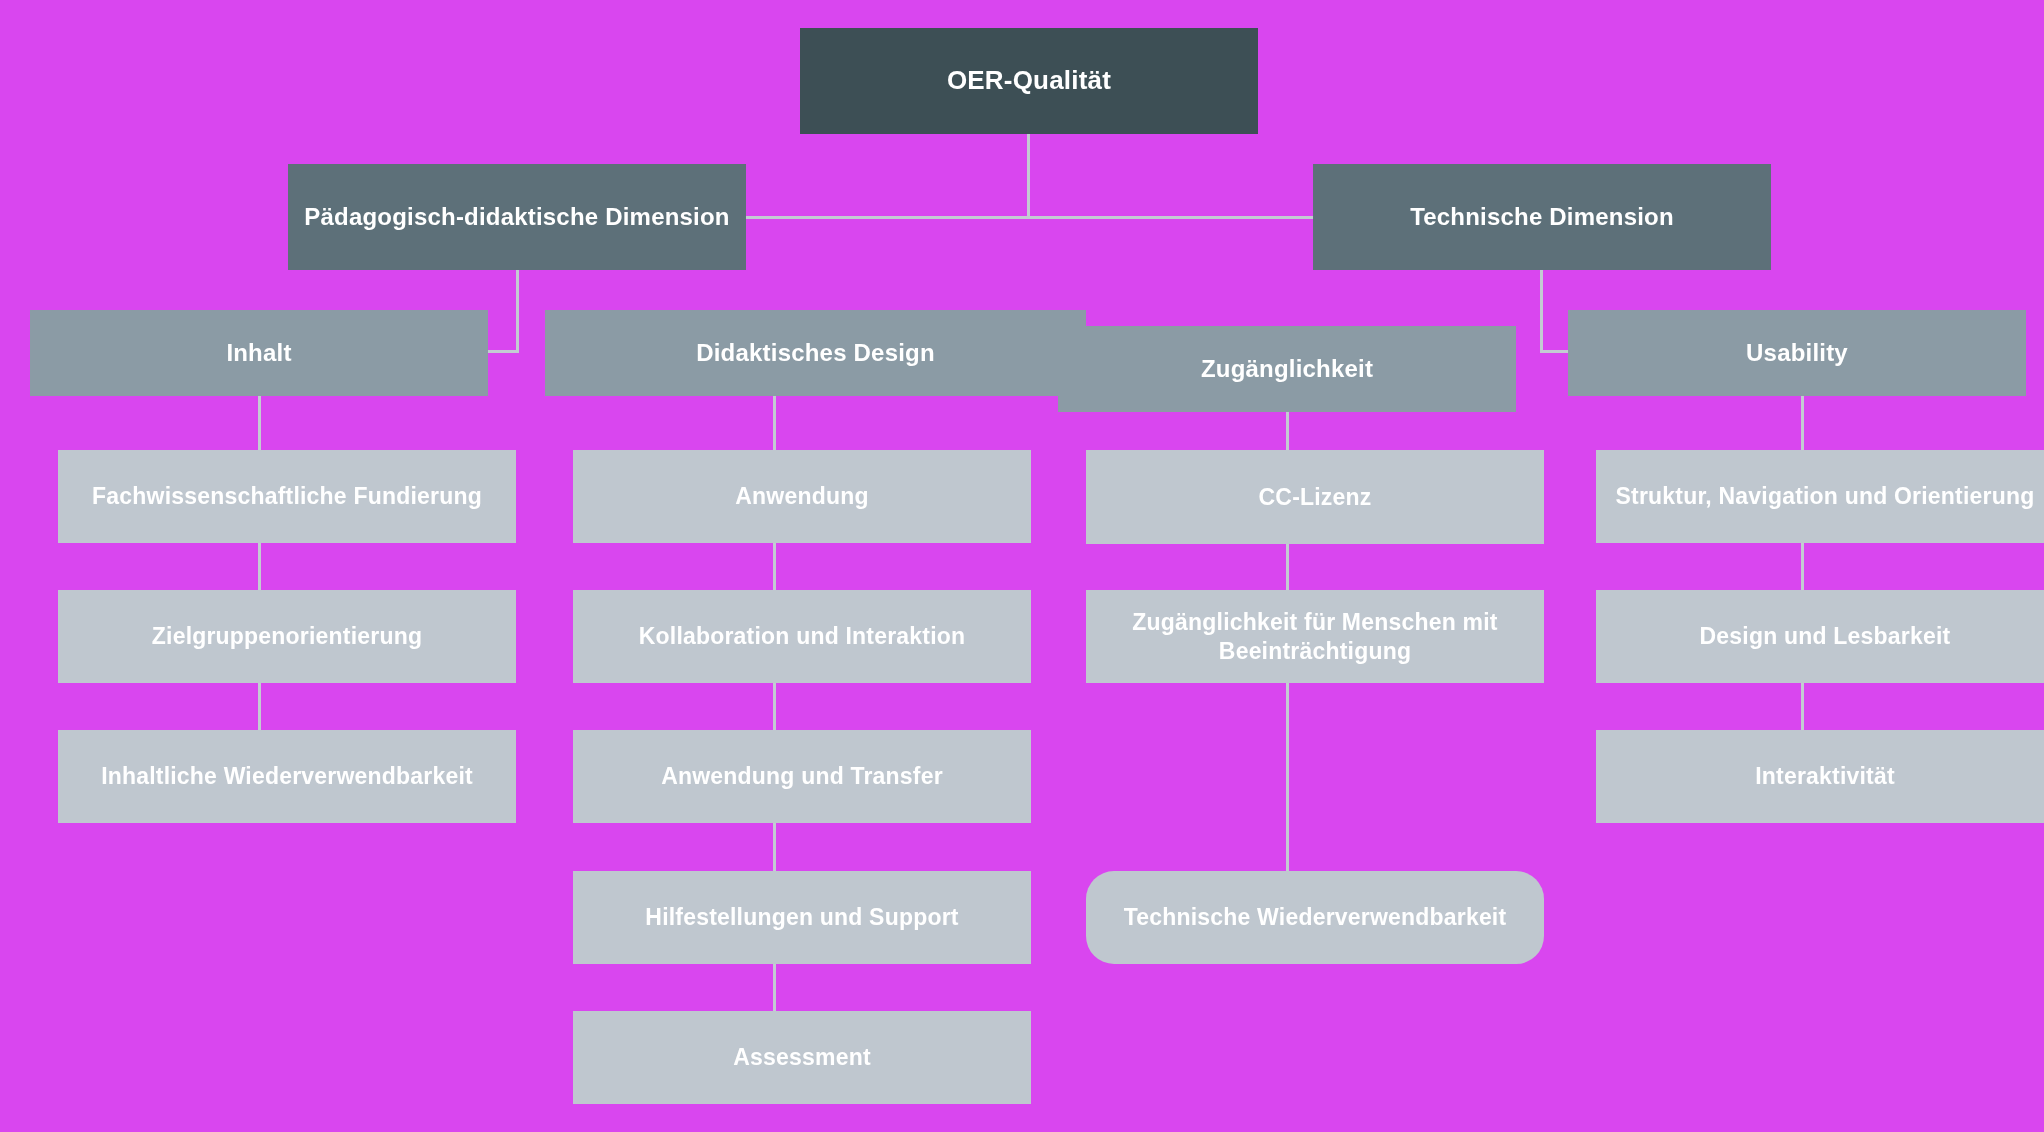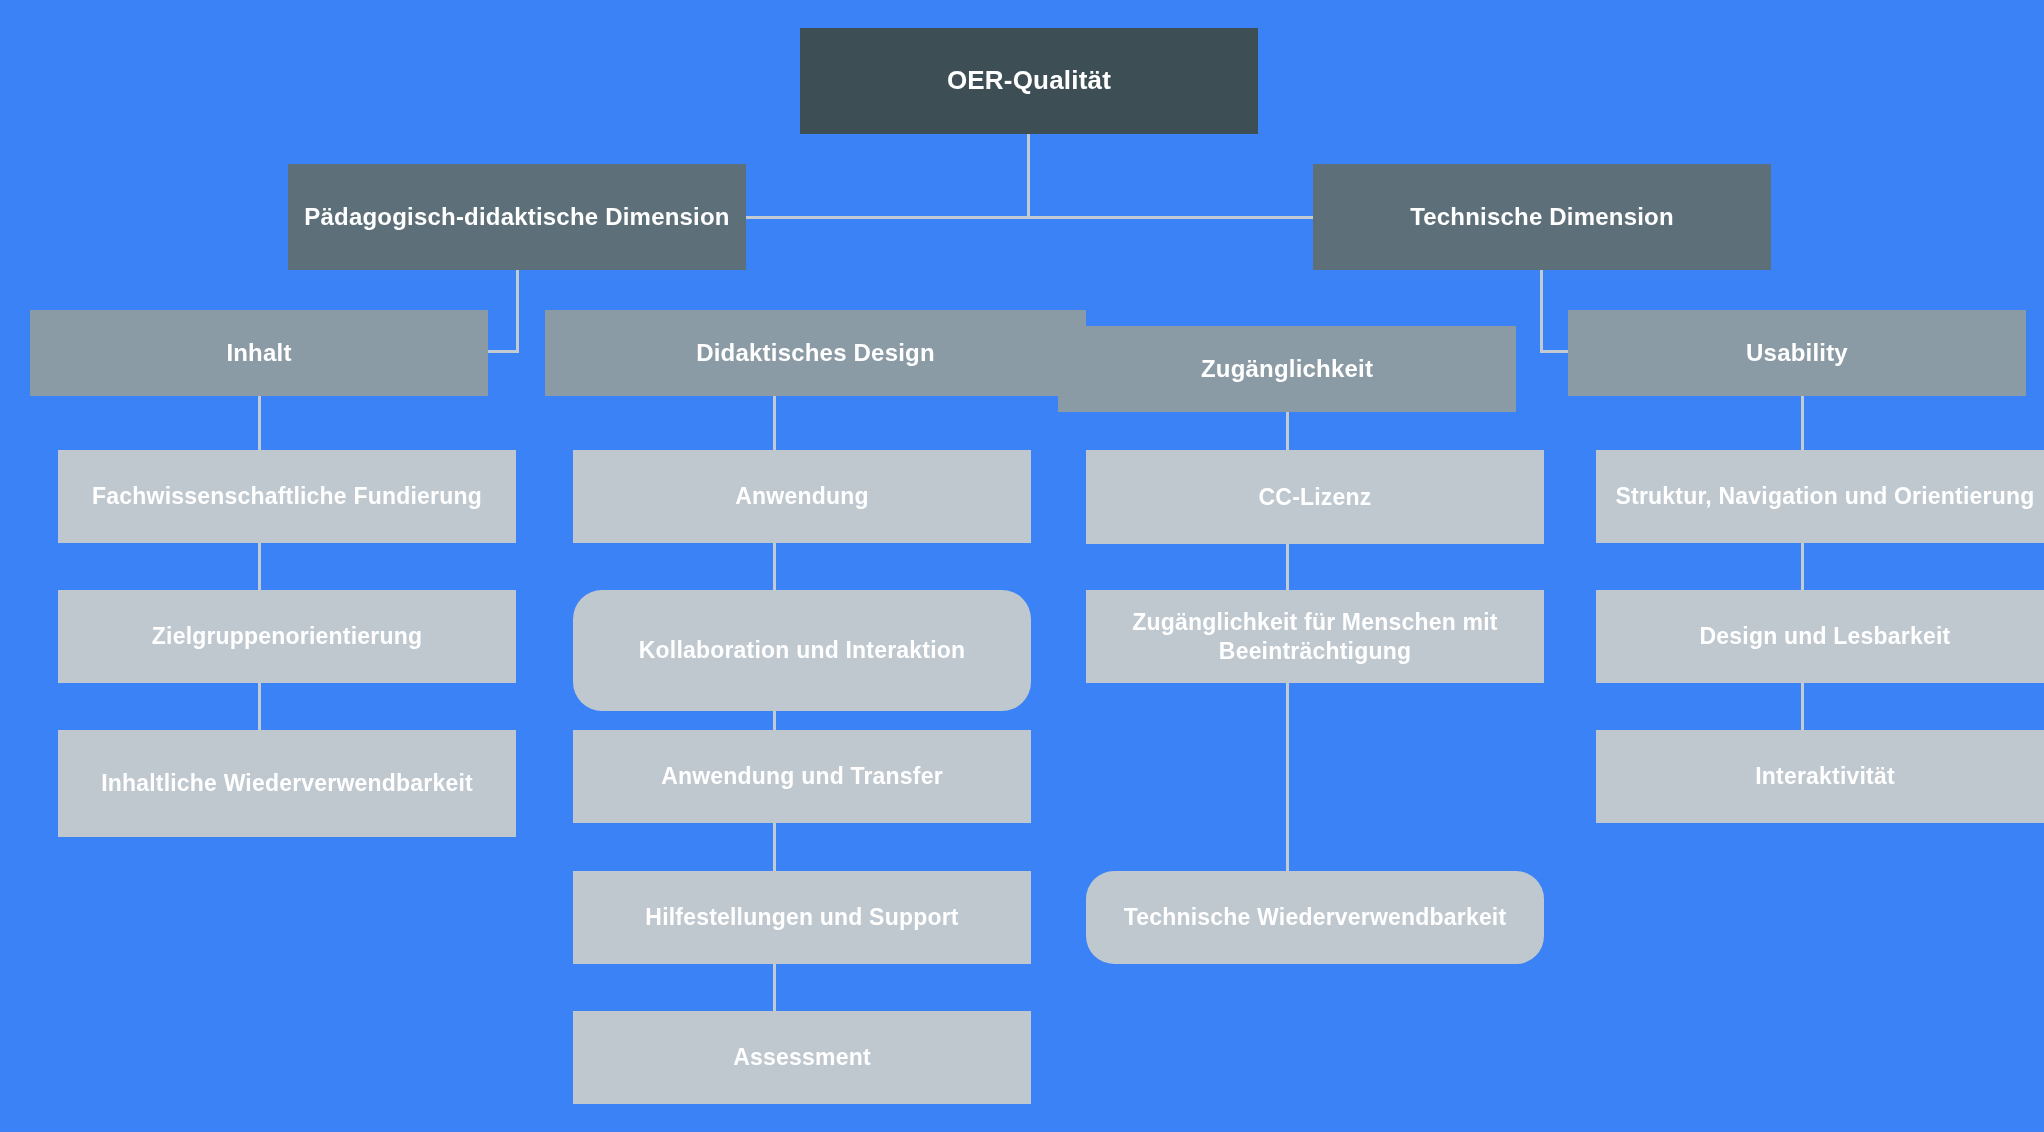--- a/index.html
+++ b/index.html
@@ -7,21 +7,21 @@
     padding: 0;
     background: #ffffff;
   }
   body {
     font-family: "Liberation Sans", sans-serif;
   }
   #canvas {
     position: relative;
     width: 2044px;
     height: 1132px;
-    background: #3b82f6;
+    background: #d946ef;
     overflow: hidden;
   }
   .node {
     position: absolute;
     box-sizing: border-box;
     display: flex;
     align-items: center;
     justify-content: center;
     text-align: center;
     color: #ffffff;
@@ -69,24 +69,24 @@
     <div class="line" style="left: 1540px; top: 350px; width: 261px; height: 3px;"></div>
     <div class="line" style="left: 258px; top: 396px; width: 3px; height: 380px;"></div>
     <div class="line" style="left: 773px; top: 396px; width: 3px; height: 662px;"></div>
     <div class="line" style="left: 1286px; top: 396px; width: 3px; height: 522px;"></div>
     <div class="line" style="left: 1801px; top: 396px; width: 3px; height: 380px;"></div>
     <div class="node lvl0" style="left: 800px; top: 28px; width: 458px; height: 106px;">OER-Qualität</div>
     <div class="node lvl1" style="left: 288px; top: 164px; width: 458px; height: 106px;">Pädagogisch-didaktische Dimension</div>
     <div class="node lvl2" style="left: 30px; top: 310px; width: 458px; height: 86px;">Inhalt</div>
     <div class="node lvl3" style="left: 30px; top: 450px; width: 458px; height: 93px;">Fachwissenschaftliche Fundierung</div>
     <div class="node lvl3" style="left: 30px; top: 590px; width: 458px; height: 93px;">Zielgruppenorientierung</div>
-    <div class="node lvl3" style="left: 30px; top: 730px; width: 458px; height: 107px;">Inhaltliche Wiederverwendbarkeit</div>
+    <div class="node lvl3" style="left: 30px; top: 730px; width: 458px; height: 93px;">Inhaltliche Wiederverwendbarkeit</div>
     <div class="node lvl2" style="left: 545px; top: 310px; width: 541px; height: 86px;">Didaktisches Design</div>
     <div class="node lvl3" style="left: 545px; top: 450px; width: 458px; height: 93px;">Anwendung</div>
-    <div class="node lvl3" style="left: 545px; top: 590px; width: 458px; height: 121px; border-radius: 29px;">Kollaboration und Interaktion</div>
+    <div class="node lvl3" style="left: 545px; top: 590px; width: 458px; height: 93px;">Kollaboration und Interaktion</div>
     <div class="node lvl3" style="left: 545px; top: 730px; width: 458px; height: 93px;">Anwendung und Transfer</div>
     <div class="node lvl3" style="left: 545px; top: 871px; width: 458px; height: 93px;">Hilfestellungen und Support</div>
     <div class="node lvl3" style="left: 545px; top: 1011px; width: 458px; height: 93px;">Assessment</div>
     <div class="node lvl1" style="left: 1313px; top: 164px; width: 458px; height: 106px;">Technische Dimension</div>
     <div class="node lvl2" style="left: 1058px; top: 326px; width: 458px; height: 86px;">Zugänglichkeit</div>
     <div class="node lvl3" style="left: 1058px; top: 450px; width: 458px; height: 94px;">CC-Lizenz</div>
     <div class="node lvl3" style="left: 1058px; top: 590px; width: 458px; height: 93px;">Zugänglichkeit für Menschen mit Beeinträchtigung</div>
     <div class="node lvl3" style="left: 1058px; top: 871px; width: 458px; height: 93px; border-radius: 28px;">Technische Wiederverwendbarkeit</div>
     <div class="node lvl2" style="left: 1568px; top: 310px; width: 458px; height: 86px;">Usability</div>
     <div class="node lvl3" style="left: 1568px; top: 450px; width: 458px; height: 93px;">Struktur, Navigation und Orientierung</div>

